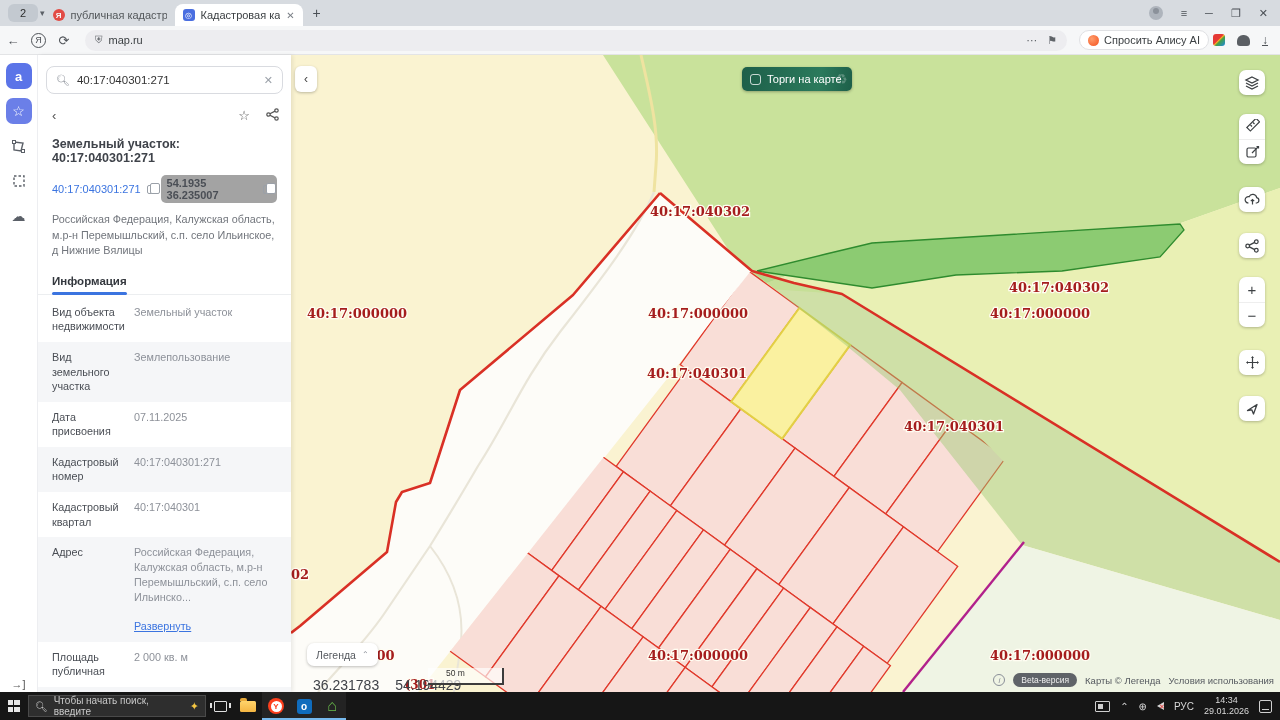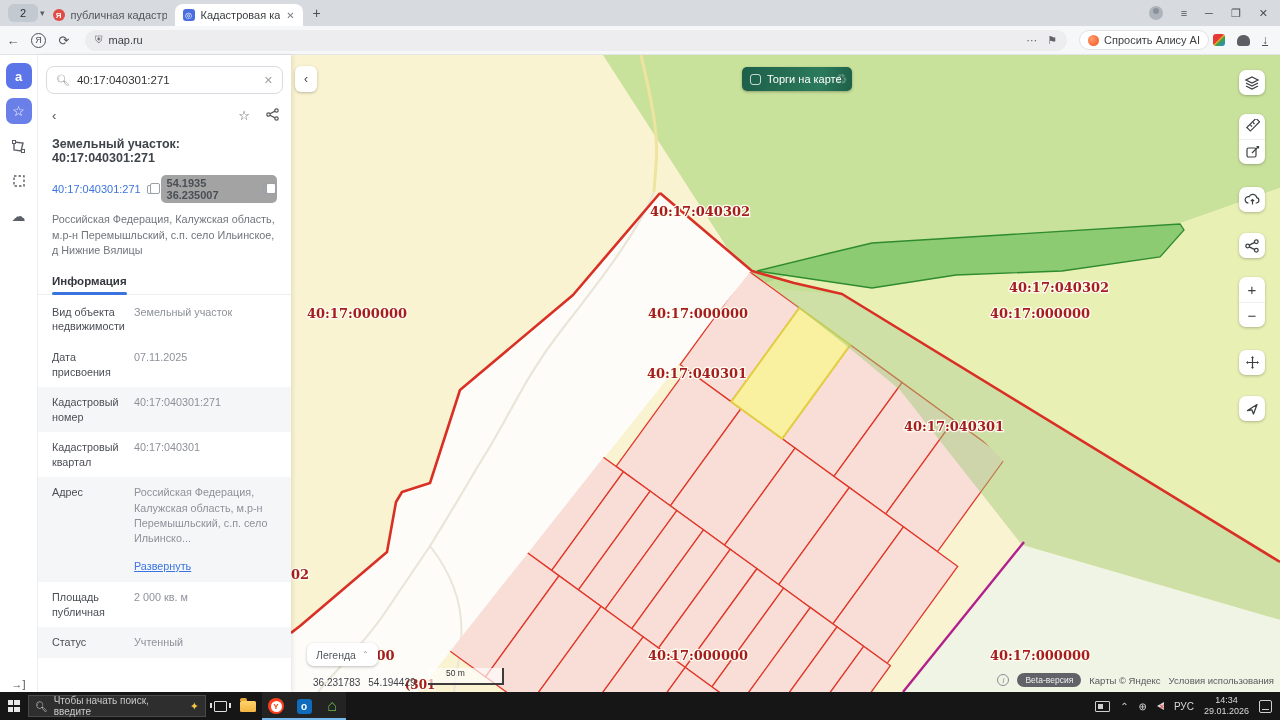--- a/index.html
+++ b/index.html
@@ -110,22 +110,22 @@
   .mctl { position:absolute; left:948px; width:26px; background:#fff; border-radius:7px;
     box-shadow:0 1px 3px rgba(0,0,0,.25); display:flex; flex-direction:column;
     align-items:center; color:#3c4043; }
   .mctl .ic { height:25px; display:flex; align-items:center; justify-content:center; width:100%; }
   .mctl .ic + .ic { border-top:1px solid #eee; }
   .zch { font-size:15px; color:#3c4043; }
   .legend { position:absolute; left:16px; top:588px; height:23px; background:#fff; border-radius:7px;
     box-shadow:0 1px 3px rgba(0,0,0,.25); display:flex; align-items:center; gap:6px;
     padding:0 9px; font-size:10.5px; color:#55595f; }
   .legend .up { font-size:8px; color:#8a8f98; }
-  .coordsbar { position:absolute; left:22px; top:622px; font-size:10px; color:#3f4248;
-    display:flex; gap:8px; }
+  .coordsbar { position:absolute; left:22px; top:622px; font-size:14px; color:#3f4248;
+    display:flex; gap:16px; }
   .scale { position:absolute; left:137px; top:613px; width:76px; height:17px;
     background:rgba(255,255,255,.65); border-bottom:2px solid #3c3c3c; border-right:2px solid #3c3c3c;
     font-size:8.5px; color:#333; padding-left:18px; }
   .attrib { position:absolute; right:6px; top:618px; display:flex; align-items:center; gap:8px;
     font-size:9.5px; color:#55595f; }
   .infoi { width:12px; height:12px; border:1px solid #8a8f98; border-radius:50%; color:#8a8f98;
     font-size:8px; display:flex; align-items:center; justify-content:center; font-style:italic; }
   .beta { background:#5f6368; color:#f0f0f0; border-radius:9px; padding:2px 8px; font-size:8.5px; }
   .wmark { position:absolute; left:664px; top:566px; font-size:44px; font-weight:bold;
     color:rgba(255,255,255,.5); letter-spacing:8px; }
@@ -267,20 +267,24 @@
     <div class="tabrow">
       <span>Информация</span>
       <div class="bar"></div>
     </div>
     <div class="tabdiv"></div>
     <div class="itable" id="info-table">
         <div class="irow">
           <div class="ilabel">Вид объекта недвижимости</div>
           <div class="ival">Земельный участок</div>
         </div>
+        <div class="irow alt">
+          <div class="ilabel">Вид земельного участка</div>
+          <div class="ival">Землепользование</div>
+        </div>
         <div class="irow">
           <div class="ilabel">Дата присвоения</div>
           <div class="ival">07.11.2025</div>
         </div>
         <div class="irow alt">
           <div class="ilabel">Кадастровый номер</div>
           <div class="ival">40:17:040301:271</div>
         </div>
         <div class="irow">
           <div class="ilabel">Кадастровый квартал</div>
@@ -458,21 +462,21 @@
     <div class="coordsbar">
       <span>36.231783</span>
       <span>54.194429</span>
     </div>
     <div class="scale">
       <span>50 m</span>
     </div>
     <div class="attrib">
       <span class="infoi">i</span>
       <span class="beta">Beta-версия</span>
-      <span>Карты © Яндекс</span>
+      <span>Карты © Легенда</span>
       <span>Условия использования</span>
     </div>
   </div>
 
   <div class="taskbar">
     <div class="start tbic">
       <span class="wingrid">
           <i></i>
           <i></i>
           <i></i>

